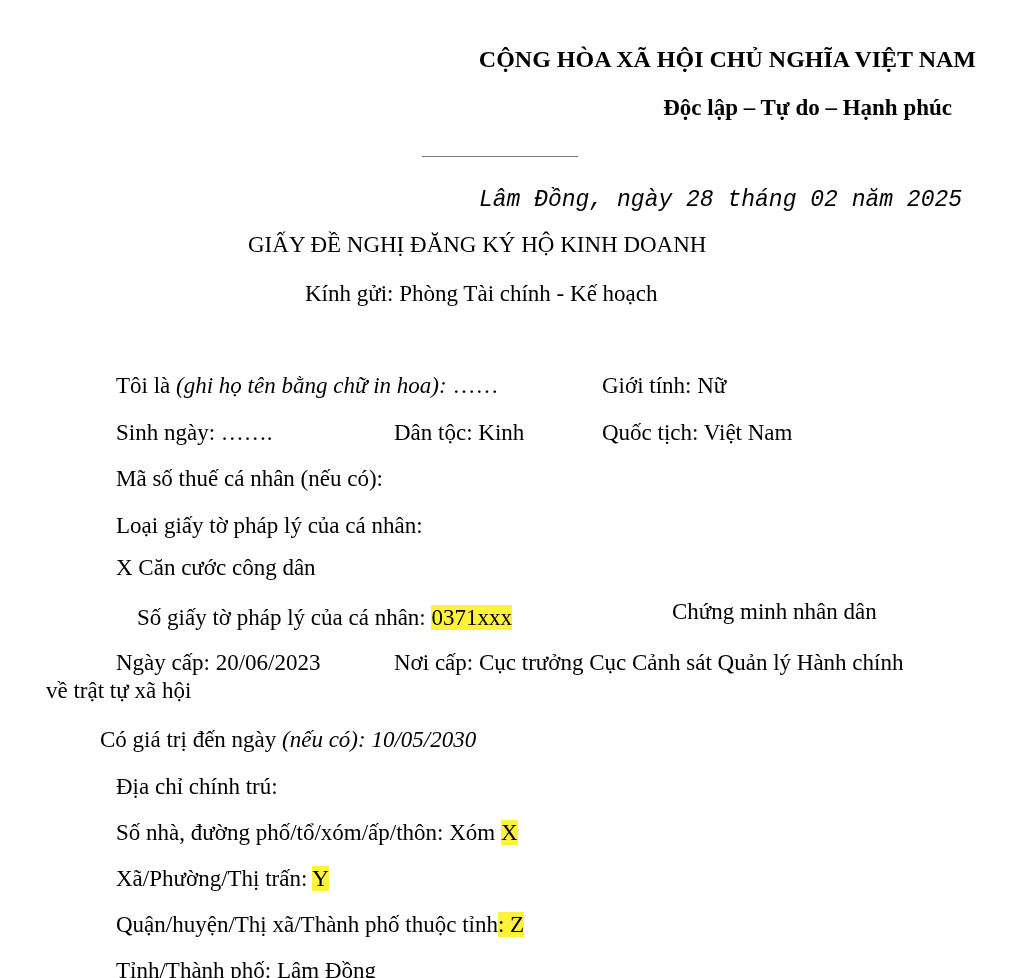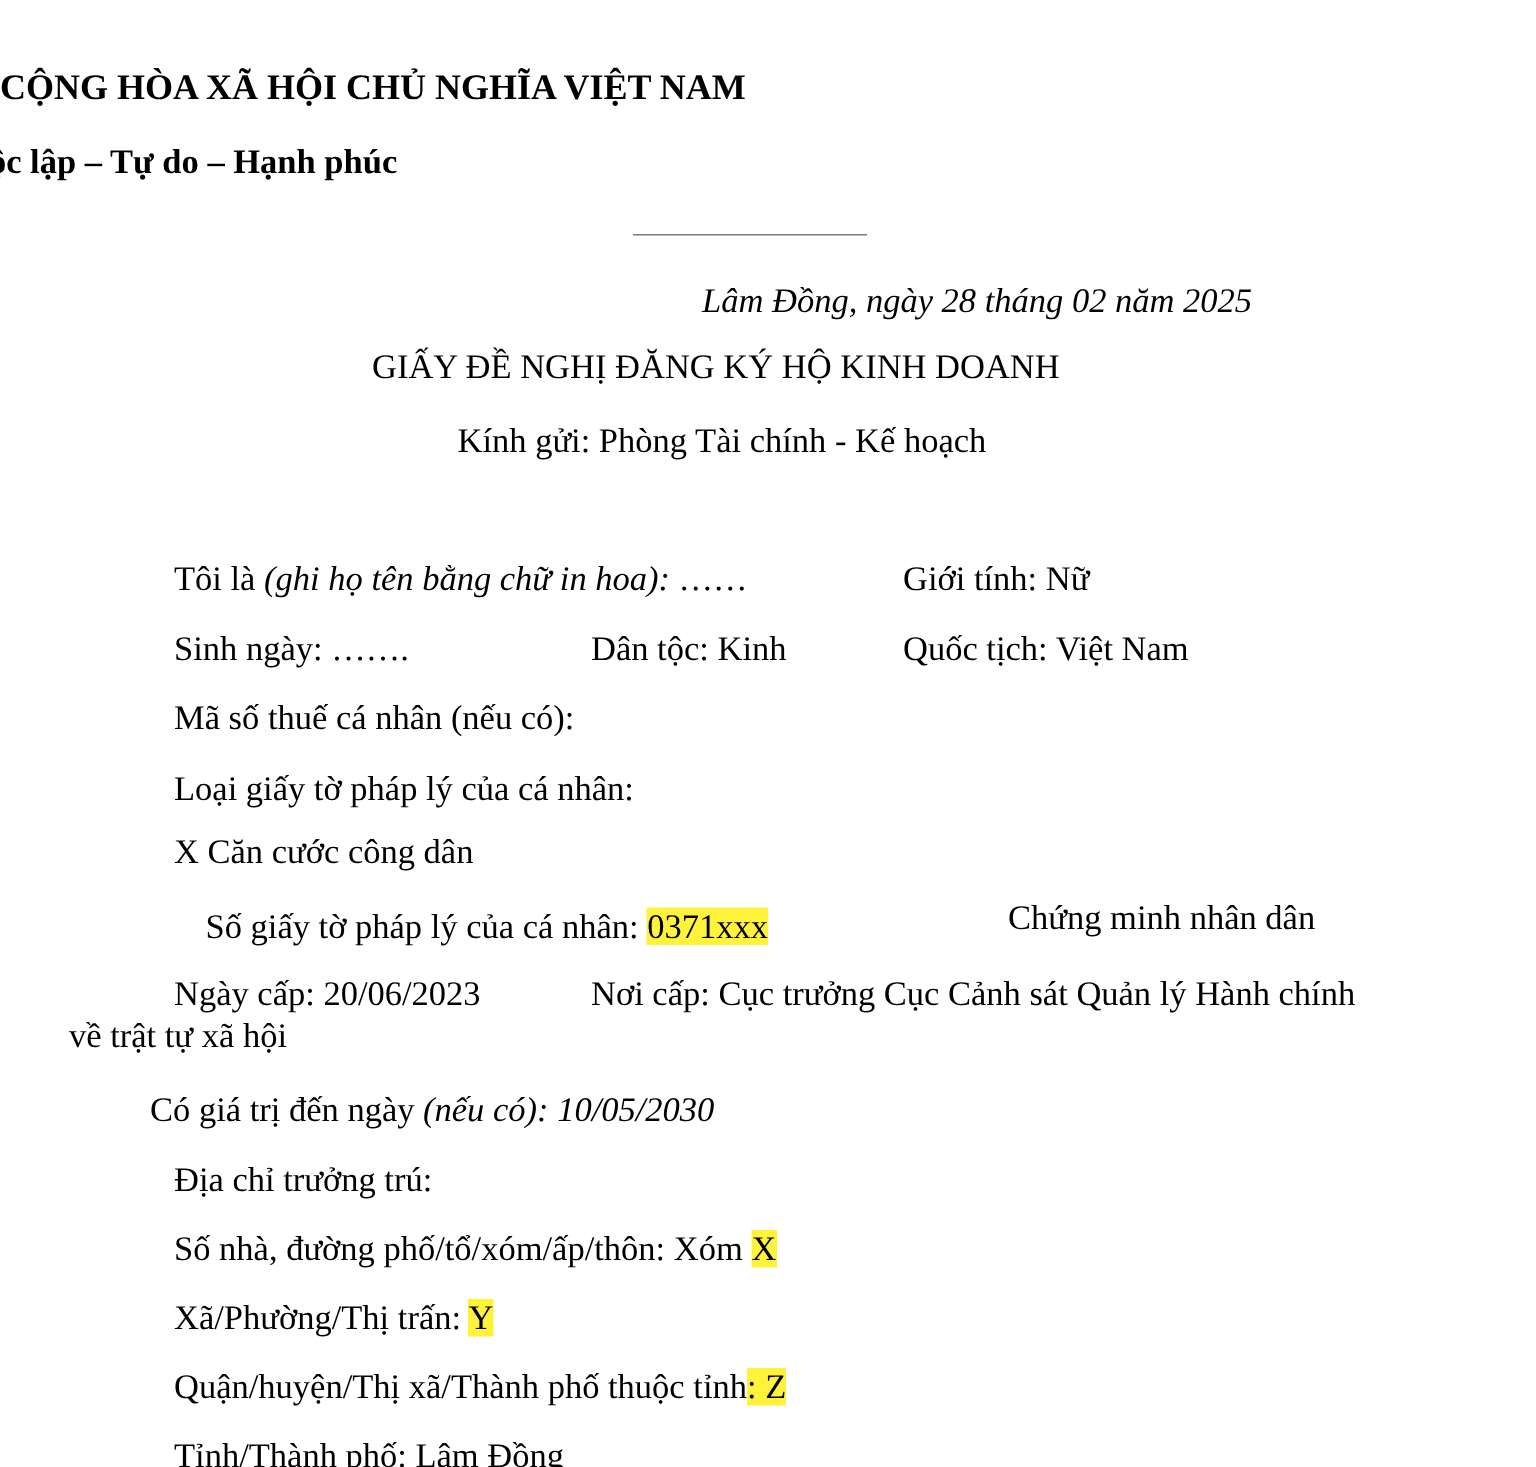--- a/index.html
+++ b/index.html
@@ -2,34 +2,34 @@
 <html><head>
   <meta charset="utf-8">
   <style>
     html, body { margin: 0; padding: 0; background: #ffffff; }
     body {
       width: 1024px; height: 978px; overflow: hidden; position: relative;
       font-family: "Liberation Serif", "DejaVu Serif", serif;
       color: #000; font-size: 23px;
     }
     .abs { position: absolute; white-space: nowrap; line-height: 1; }
-    .center { left: 0; width: 976px; text-align: left; }
+    .center { left: 0; width: 976px; text-align: right; }
     .bold { font-weight: bold; }
     .italic { font-style: italic; }
     .hl { background: #fff23a; }
     .rule { position: absolute; left: 422px; top: 156px; width: 156px; height: 0; border-top: 1px solid #7a7a7a; }
   </style>
 </head>
 <body>
 
 <div class="abs center bold" style="top:47px;font-size:24px;">CỘNG HÒA XÃ HỘI CHỦ NGHĨA VIỆT NAM</div>
 <div class="abs center bold" style="top:96px;left:-24px;">Độc lập – Tự do – Hạnh phúc</div>
 <div class="rule"></div>
 
-<div class="abs italic" style="top:189px;left:468px;">Lâm Đồng, ngày 28 tháng 02 năm 2025</div>
+<div class="abs italic" style="top:189px;left:479px;font-family:Liberation Mono, monospace;">Lâm Đồng, ngày 28 tháng 02 năm 2025</div>
 <div class="abs" style="top:233px;left:248px;">GIẤY ĐỀ NGHỊ ĐĂNG KÝ HỘ KINH DOANH</div>
 <div class="abs" style="top:282px;left:305px;">Kính gửi: Phòng Tài chính - Kế hoạch</div>
 
 <div class="abs" style="top:374px;left:116px;">
   <span>Tôi là </span><span class="italic">(ghi họ tên bằng chữ in hoa): </span><span>……</span>
 </div>
 <div class="abs" style="top:374px;left:602px;">Giới tính: Nữ</div>
 
 <div class="abs" style="top:421px;left:116px;text-align:center;">Sinh ngày: …….</div>
 <div class="abs" style="top:421px;left:394px;">Dân tộc: Kinh</div>
@@ -45,21 +45,21 @@
 </div>
 
 <div class="abs" style="top:651px;left:116px;">Ngày cấp: 20/06/2023</div>
 <div class="abs" style="top:651px;left:394px;">Nơi cấp: Cục trưởng Cục Cảnh sát Quản lý Hành chính</div>
 <div class="abs" style="top:679px;left:46px;">về trật tự xã hội</div>
 
 <div class="abs" style="top:728px;left:100px;">
   <span>Có giá trị đến ngày </span><span class="italic">(nếu có): 10/05/2030</span>
 </div>
 
-<div class="abs" style="top:775px;left:116px;">Địa chỉ trưởng trú:</div>
+<div class="abs" style="top:775px;left:116px;">Địa chỉ chính trú:</div>
 <div class="abs" style="top:821px;left:116px;">
   <span>Số nhà, đường phố/tổ/xóm/ấp/thôn: Xóm </span><span class="hl">X</span>
 </div>
 <div class="abs" style="top:867px;left:116px;">
   <span>Xã/Phường/Thị trấn: </span><span class="hl">Y</span>
 </div>
 <div class="abs" style="top:913px;left:116px;">
   <span>Quận/huyện/Thị xã/Thành phố thuộc tỉnh</span><span class="hl">: Z</span>
 </div>
 <div class="abs" style="top:959px;left:116px;">Tỉnh/Thành phố: Lâm Đồng</div>

